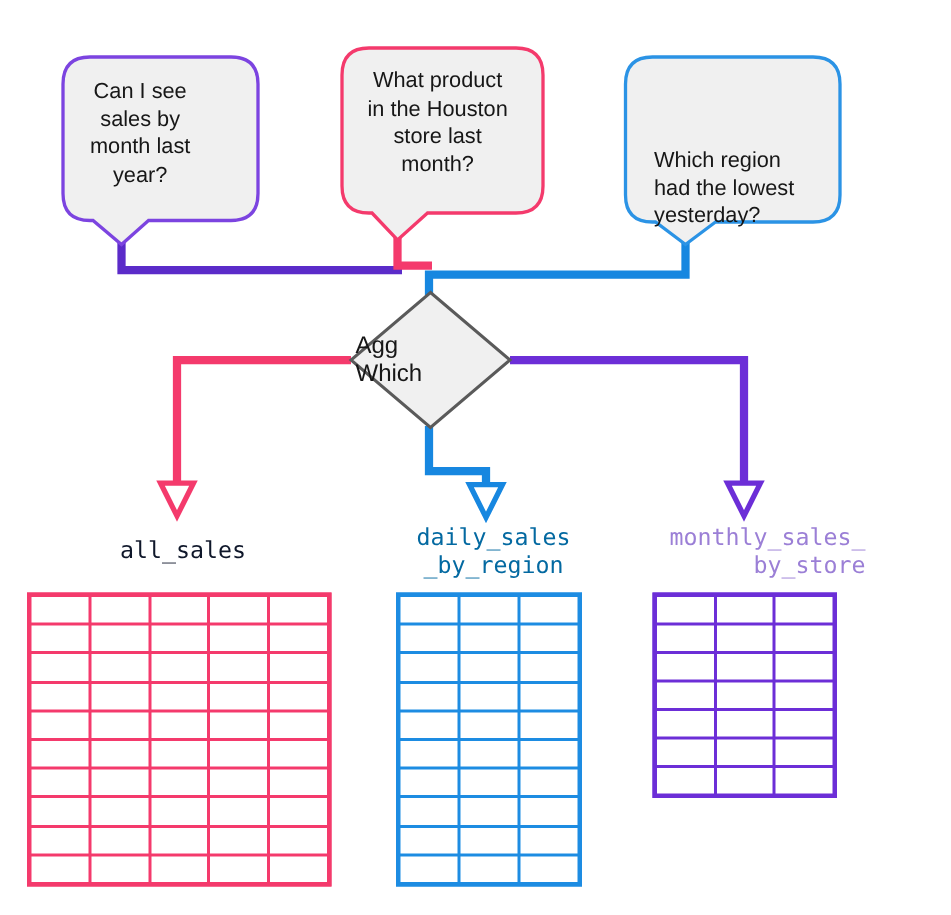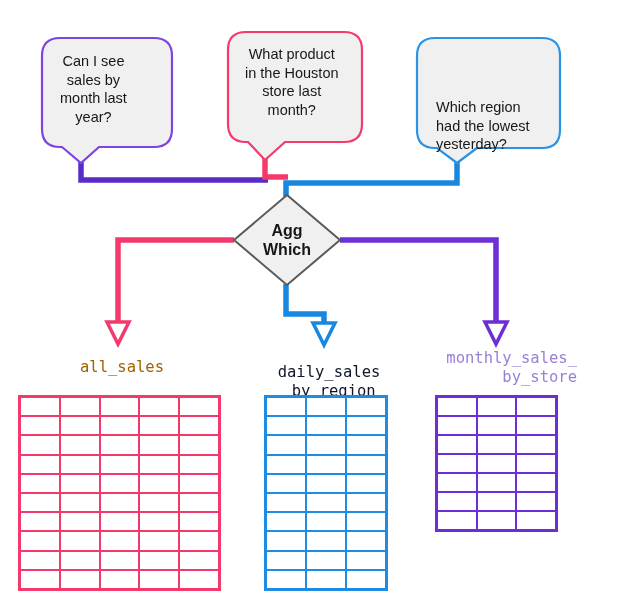--- a/index.html
+++ b/index.html
@@ -1,22 +1,22 @@
 <!DOCTYPE html>
 <html><head>
 <meta charset="utf-8">
 <style>
   html,body{margin:0;padding:0;background:#ffffff;}
   .canvas{position:relative;width:634px;height:610px;background:#ffffff;overflow:hidden;
           font-family:"Liberation Sans",sans-serif;}
   .layer{position:absolute;left:0;top:0;width:634px;height:610px;}
   .bubble-text{position:absolute;font-size:14.5px;line-height:18.5px;color:#171717;}
   .bubble-text .ln{white-space:nowrap;}
-  .diamond-label{position:absolute;left:237px;top:221px;width:100px;text-align:center;
-                 font-size:16px;line-height:19px;color:#171717;font-weight:bold;}
+  .diamond-label{position:absolute;left:237px;top:221px;width:100px;text-align:left;
+                 font-size:16px;line-height:19px;color:#171717;}
   .table-label{position:absolute;text-align:center;font-family:"DejaVu Sans Mono",monospace;
                font-size:15.5px;line-height:18.5px;white-space:nowrap;}
   .grid-table{position:absolute;display:grid;gap:2px;border:3.5px solid;box-sizing:border-box;}
   .grid-table .cell{background:#ffffff;}
 </style>
 </head>
 <body>
 
 <div class="canvas">
 
@@ -57,24 +57,24 @@
     <div class="ln">Which region</div>
     <div class="ln">had the lowest</div>
     <div class="ln">yesterday?</div>
   </div>
 
   <div class="diamond-label">
     <div>Agg</div>
     <div>Which</div>
   </div>
 
-  <div class="table-label" style="left: 42px; top: 358px; width: 160px; color: #a16207;">
+  <div class="table-label" style="left: 42px; top: 358px; width: 160px; color: #0f172a;">
     <div>all_sales</div>
   </div>
-  <div class="table-label" style="left: 254px; top: 363px; width: 150px; color: #0f172a;">
+  <div class="table-label" style="left: 254px; top: 349px; width: 150px; color: #0369a1;">
     <div>daily_sales</div>
     <div>_by_region</div>
   </div>
   <div class="table-label" style="left: 417px; top: 349px; width: 160px; color: rgb(155, 127, 214); text-align: right;">
     <div>monthly_sales_</div>
     <div>by_store</div>
   </div>
 
   <div class="grid-table" style="left: 18px; top: 395px; width: 203px; height: 196px; grid-template-columns: repeat(5, 1fr); grid-template-rows: repeat(10, 1fr); background: rgb(244, 58, 108); border-color: rgb(244, 58, 108);">
       <div class="cell"></div>

